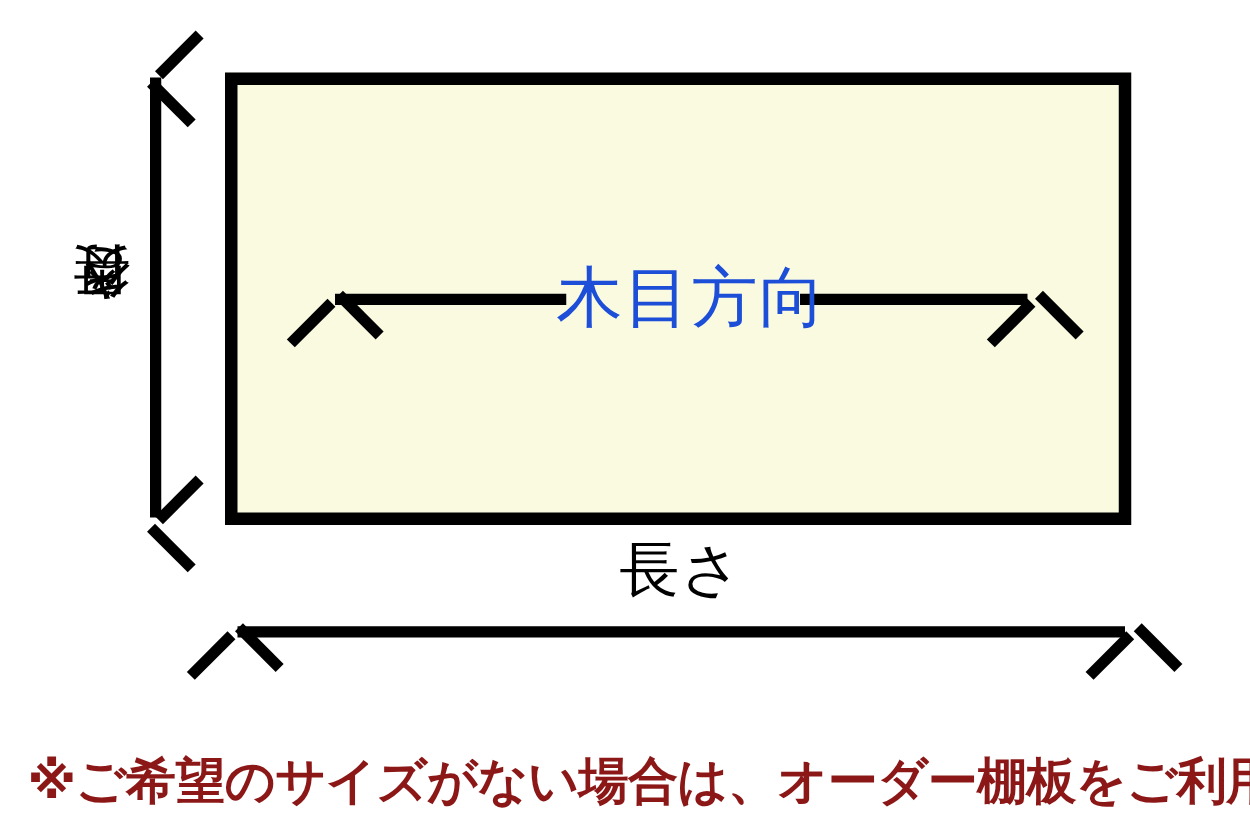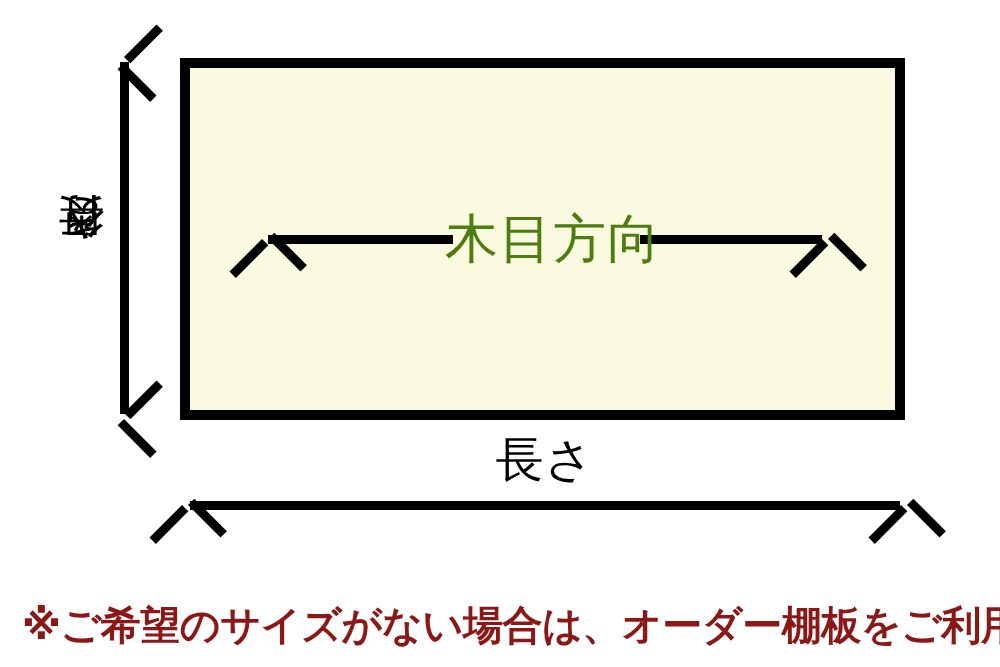--- a/index.html
+++ b/index.html
@@ -158,41 +158,42 @@
   .grain-head-right { left: 824px; top: 239px; }
 
   .grain-label {
     position: absolute;
     left: 445px;
     top: 208px;
     width: 200px;
     text-align: center;
     font-size: 53px;
     line-height: 62px;
-    color: #4d7c0f;
+    color: #1d4ed8;
     letter-spacing: 1px;
     white-space: nowrap;
   }
 
   
   .length-shaft { left: 190px; top: 501px; width: 710px; }
   .length-head-left { left: 186px; top: 505px; }
   .length-head-right { left: 903px; top: 505px; }
 
   .length-label {
     position: absolute;
     left: 445px;
     top: 431px;
     width: 200px;
     text-align: center;
     font-size: 48px;
     line-height: 58px;
     color: #000000;
     letter-spacing: 1px;
     white-space: nowrap;
+    font-family: Liberation Mono, monospace;
   }
 
   
   .note {
     position: absolute;
     left: 22px;
     top: 600px;
     width: 960px;
     color: #8c1717;
     font-size: 40px;

